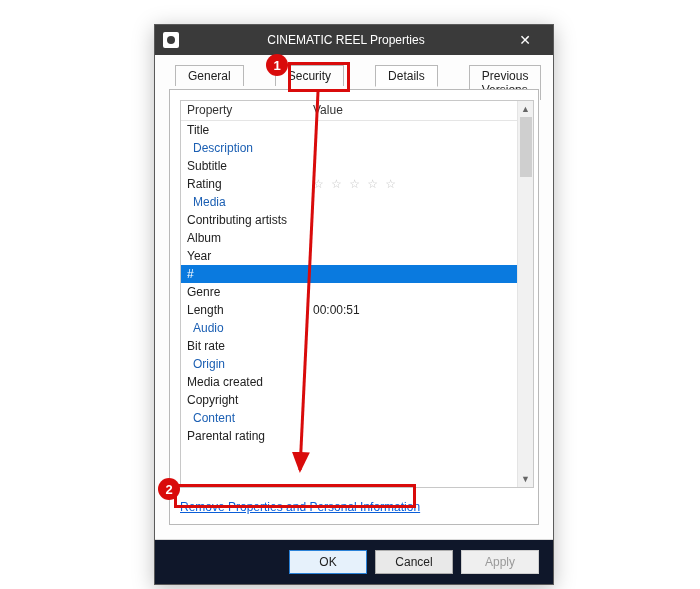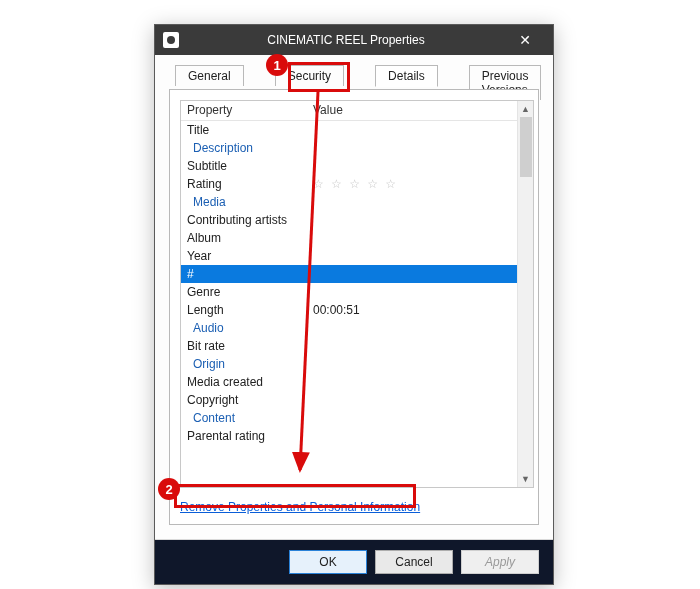--- a/index.html
+++ b/index.html
@@ -163,21 +163,20 @@
   }
   .btn.primary {
     border: 1px solid #2a82d8;
     background: #e6f1fb;
   }
   .btn:disabled {
     color: #9a9a9a;
     background: #efefef;
     border: 1px solid #cfcfcf;
     cursor: default;
-    font-style: italic;
   }
   
   .callout {
     position: absolute;
     border: 3px solid #d90b0b;
     pointer-events: none;
     z-index: 50;
   }
   .badge {
     position: absolute;

